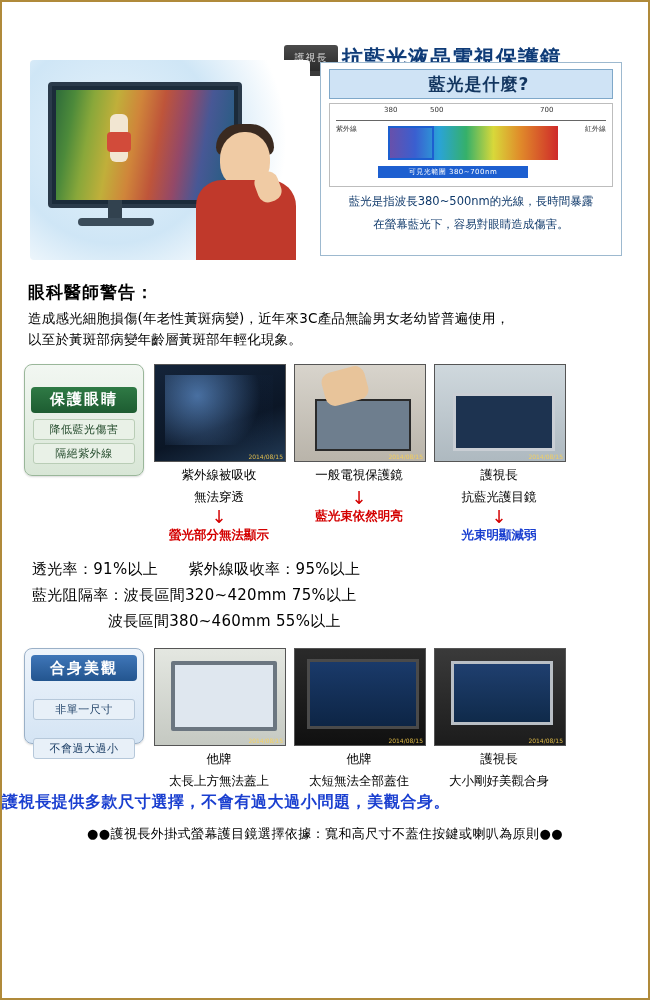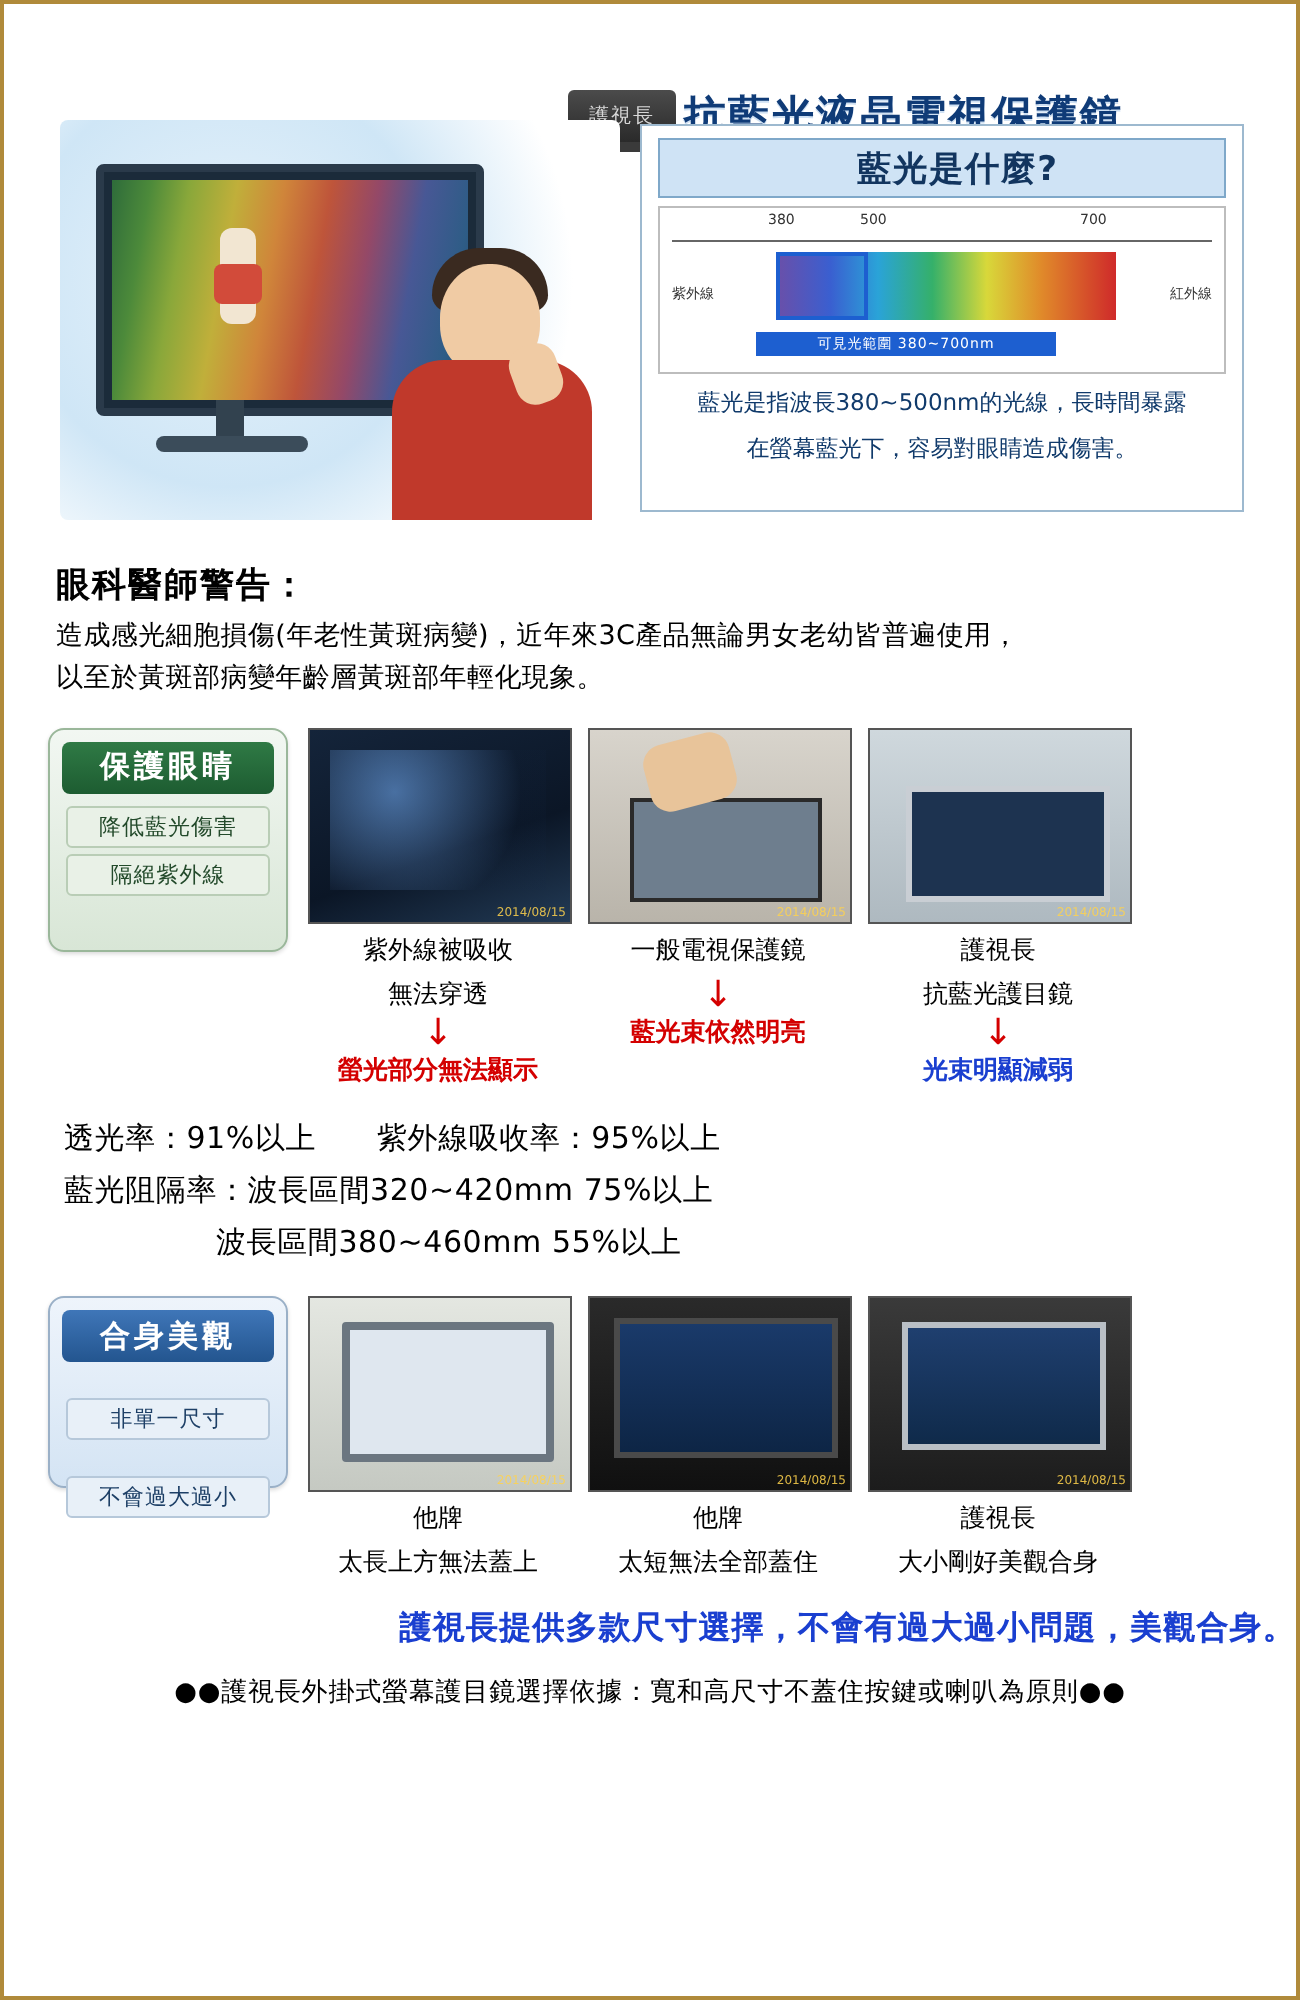--- a/index.html
+++ b/index.html
@@ -241,21 +241,21 @@
     width: 170px;
     height: 34px;
     background: linear-gradient(90deg,
       #6b4fa8 0%, #3a5fd0 16%, #2aa3d8 30%, #35b06a 46%,
       #d8d83a 62%, #e08a2a 78%, #cf2a2a 100%);
   }
   .bl-left-label, .bl-right-label {
     position: absolute;
     font-size: 7px;
     color: #333;
-    top: 38px;
+    top: 20px;
   }
   .bl-left-label { left: 6px; }
   .bl-right-label { right: 6px; }
   .bl-blue-marker {
     position: absolute;
     left: 58px;
     top: 22px;
     width: 46px;
     height: 34px;
     border: 2px solid #1d5fd0;
@@ -304,21 +304,21 @@
     margin: 14px 22px 0;
     position: relative;
   }
   .badge {
     width: 120px;
     height: 112px;
     background: linear-gradient(#f2f7f2, #d8e6d6);
     border: 1px solid #9ab79a;
     border-radius: 8px;
     box-shadow: 0 1px 2px rgba(0,0,0,.15);
-    padding-top: 4px;
+    padding-top: 20px;
     box-sizing: border-box;
   }
   .badge-head {
     margin: 2px 6px 6px;
     height: 26px;
     background: linear-gradient(#2f7a45, #1d5c31);
     border-radius: 4px;
     color: #fff;
     font-size: 15px;
     font-weight: bold;
@@ -497,22 +497,22 @@
     font-size: 11px;
     color: #1d3f66;
     display: flex;
     align-items: center;
     justify-content: center;
     letter-spacing: .5px;
   }
 
   
   .bottom-blue {
-    margin-top: 14px;
-    text-align: right;
+    margin-top: 2px;
+    text-align: left;
     color: #1a3fd0;
     font-size: 16px;
     font-weight: bold;
     letter-spacing: .6px;
   }
   .bottom-black {
     margin-top: 12px;
     text-align: center;
     color: #000;
     font-size: 13px;

